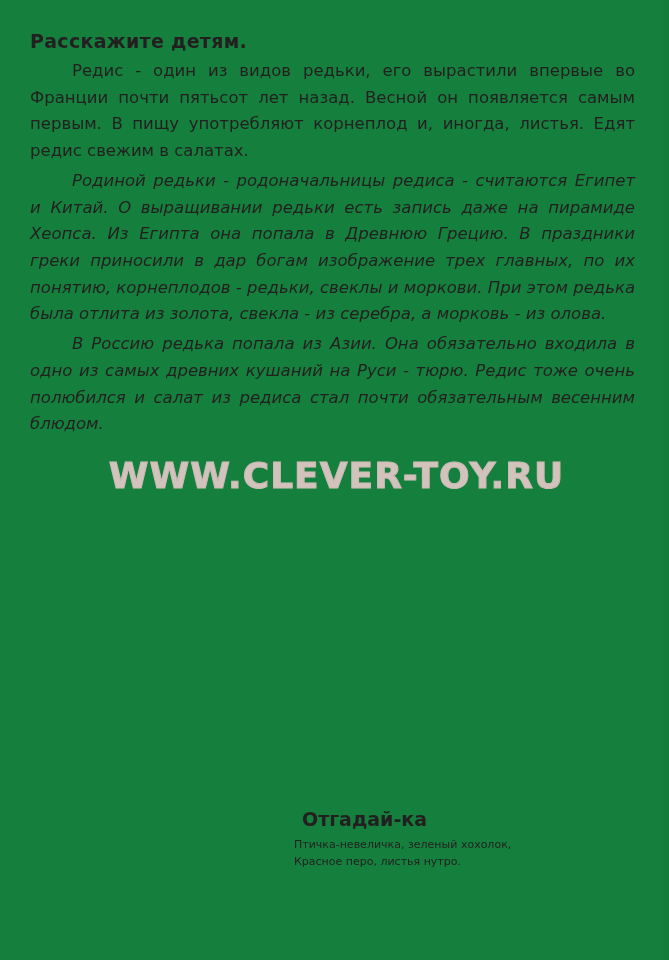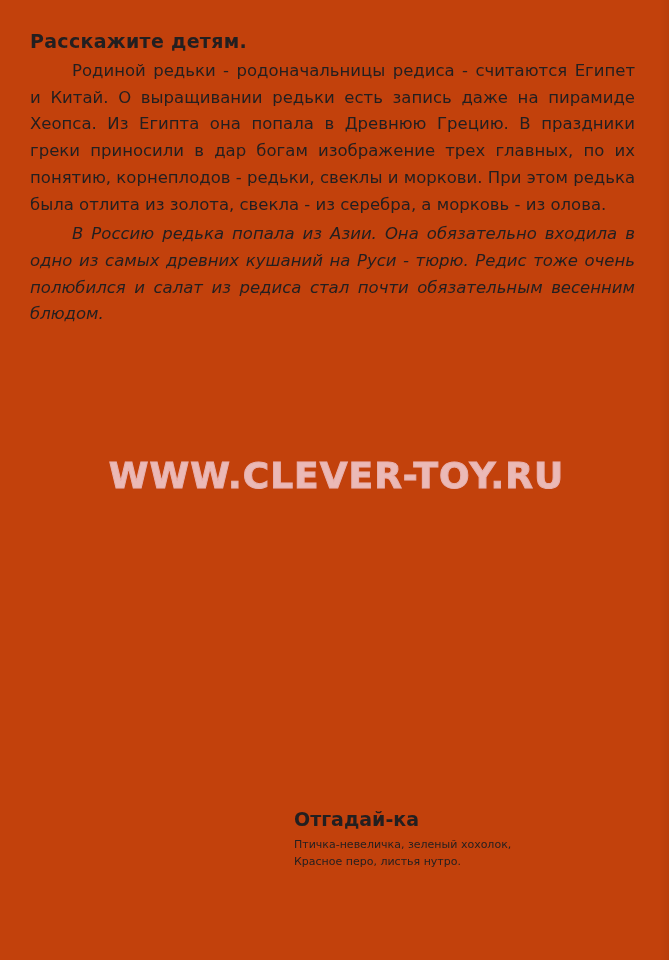--- a/index.html
+++ b/index.html
@@ -11,21 +11,21 @@
     height: 960px;
     background: #ffffff;
     font-family: "DejaVu Sans", sans-serif;
     color: #231f20;
     overflow: hidden;
   }
   .page {
     position: relative;
     width: 669px;
     height: 960px;
-    background: #c2410c;
+    background: #15803d;
     box-sizing: border-box;
     padding: 30px 34px 0 30px;
   }
   .page::after {
     
     content: "";
     position: absolute;
     right: 0;
     top: 0;
     width: 10px;
@@ -73,37 +73,38 @@
   }
   .riddle {
     position: absolute;
     left: 294px;
     top: 808px;
     width: 340px;
   }
   .riddle-title {
     font-size: 19px;
     font-weight: 700;
-    margin: 0 0 6px 0;
+    margin: 0 0 6px 8px;
     color: #231f20;
   }
   .riddle-line {
     font-size: 11px;
     line-height: 1.58;
     color: #231f20;
   }
 </style>
 </head>
 <body>
 
 <div class="page">
 
   <h1 class="title">Расскажите детям.</h1>
 
   <div class="body-text">
+    <p>Редис - один из видов редьки, его вырастили впервые во Франции почти пятьсот лет назад. Весной он появляется самым первым. В пищу употребляют корнеплод и, иногда, листья. Едят редис свежим в салатах.</p>
     <p>Родиной редьки - родоначальницы редиса - считаются Египет и Китай. О выращивании редьки есть запись даже на пирамиде Хеопса.  Из Египта она попала в Древнюю Грецию. В праздники греки приносили в дар богам изображение трех главных, по их понятию, корнеплодов - редьки, свеклы и моркови. При этом редька была отлита из золота, свекла - из серебра, а морковь - из олова.</p>
     <p>В Россию редька попала из Азии. Она обязательно входила в одно из самых древних кушаний на Руси - тюрю. Редис  тоже очень полюбился  и салат из редиса стал почти обязательным весенним блюдом.</p>
   </div>
 
   <div class="watermark">WWW.CLEVER-TOY.RU</div>
 
   <div class="riddle">
     <div class="riddle-title">Отгадай-ка</div>
     <div class="riddle-line">Птичка-невеличка, зеленый хохолок,</div>
     <div class="riddle-line">Красное перо, листья нутро.</div>

